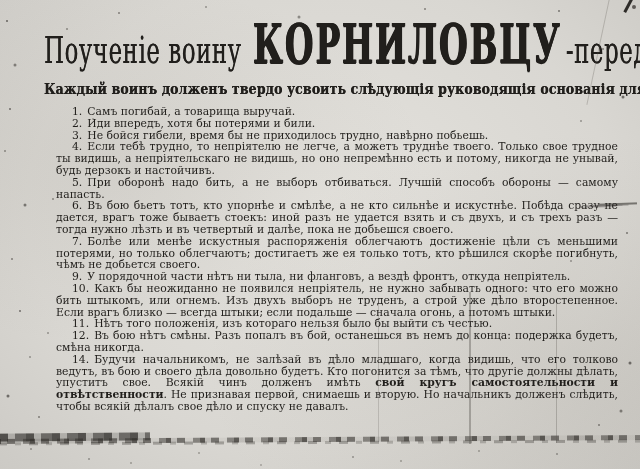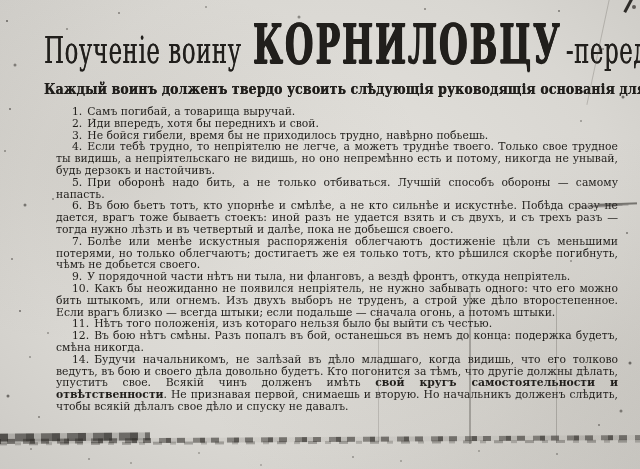--- a/index.html
+++ b/index.html
@@ -107,24 +107,24 @@
   <div class="title-line">
     <span class="title-lead">Поученіе воину</span>
     <span class="title-emph">КОРНИЛОВЦУ</span>
     <span class="title-tail">-передъ боемъ.</span>
   </div>
 
   <div class="subtitle">Каждый воинъ долженъ твердо усвоить слѣдующія руководящія основанія для боя.</div>
 
   <div class="body-text">
     <p><span class="num">1.</span><span>Самъ погибай, а товарища выручай.</span></p>
-    <p><span class="num">2.</span><span>Иди впередъ, хотя бы переднихъ и свой.</span></p>
+    <p><span class="num">2.</span><span>Иди впередъ, хотя бы потерями и били.</span></p>
     <p><span class="num">3.</span><span>Не бойся гибели, время бы не приходилось трудно, навѣрно побьешь.</span></p>
     <p><span class="num">4.</span><span>Если тебѣ трудно, то непріятелю не легче, а можетъ труднѣе твоего. Только свое трудное ты видишь, а непріятельскаго не видишь, но оно непремѣнно есть и потому, никогда не унывай, будь дерзокъ и настойчивъ.</span></p>
-    <p><span class="num">5.</span><span>При оборонѣ надо бить, а не только отбиваться. Лучшій способъ обороны — самому напасть.</span></p>
+    <p><span class="num">5.</span><span>При оборонѣ надо бить, а не выборъ отбиваться. Лучшій способъ обороны — самому напасть.</span></p>
     <p><span class="num">6.</span><span>Въ бою бьетъ тотъ, кто упорнѣе и смѣлѣе, а не кто сильнѣе и искустнѣе. Побѣда сразу не дается, врагъ тоже бываетъ стоекъ: иной разъ не удается взять и съ двухъ, и съ трехъ разъ — тогда нужно лѣзть и въ четвертый и далѣе, пока не добьешся своего.</span></p>
     <p><span class="num">7.</span><span>Болѣе или менѣе искустныя распоряженія облегчаютъ достиженіе цѣли съ меньшими потерями, но только облегчаютъ; достигаетъ же ея только тотъ, кто рѣшился скорѣе погибнуть, чѣмъ не добьется своего.</span></p>
     <p><span class="num">9.</span><span>У порядочной части нѣтъ ни тыла, ни фланговъ, а вездѣ фронтъ, откуда непріятель.</span></p>
     <p><span class="num">10.</span><span>Какъ бы неожиданно не появился непріятель, не нужно забывать одного: что его можно бить штыкомъ, или огнемъ. Изъ двухъ выборъ не труденъ, а строй уже дѣло второстепенное. Если врагъ близко — всегда штыки; если подальше — сначала огонь, а потомъ штыки.</span></p>
     <p><span class="num">11.</span><span>Нѣтъ того положенія, изъ котораго нельзя было бы выйти съ честью.</span></p>
     <p><span class="num">12.</span><span>Въ бою нѣтъ смѣны. Разъ попалъ въ бой, останешься въ немъ до конца: подержка будетъ, смѣна никогда.</span></p>
     <p><span class="num">14.</span><span>Будучи начальникомъ, не залѣзай въ дѣло младшаго, когда видишь, что его толково ведутъ, въ бою и своего дѣла довольно будетъ. Кто погонится за тѣмъ, что другіе должны дѣлать, упуститъ свое. Всякій чинъ долженъ имѣть </span><span class="b">свой кругъ самостоятельности и отвѣтственности</span><span>. Не признавая первой, снимаешь и вторую. Но начальникъ долженъ слѣдить, чтобы всякій дѣлалъ свое дѣло и спуску не давалъ.</span></p>
   </div>
 
   <div class="speckles"></div>

